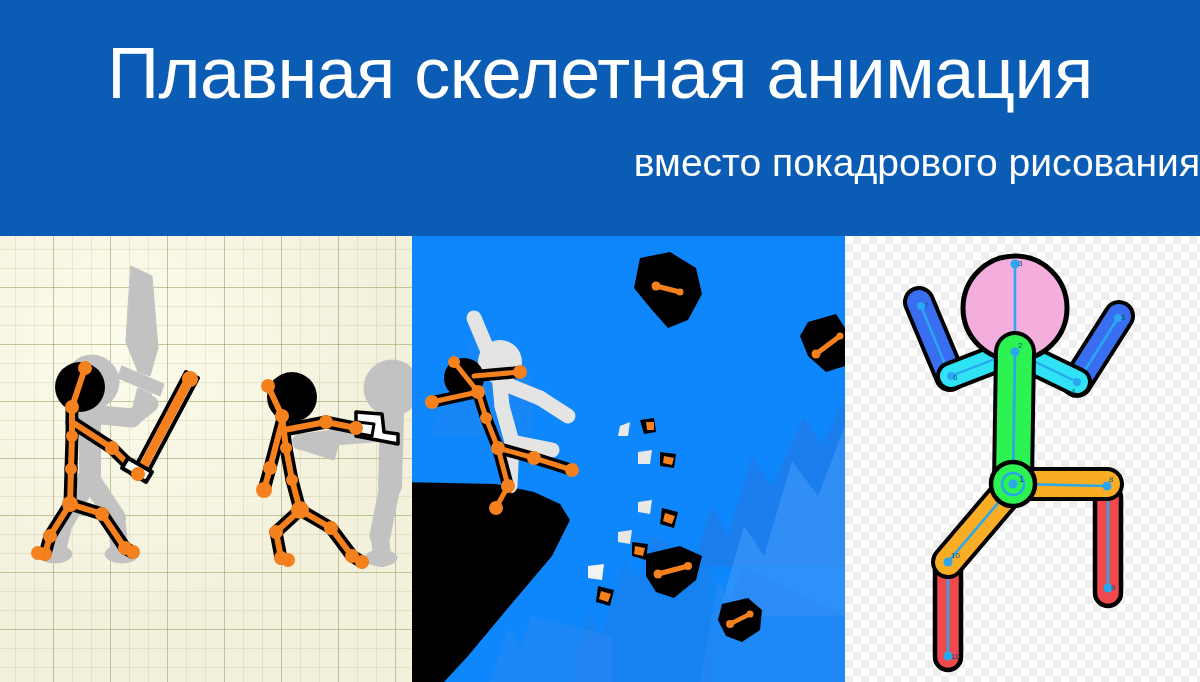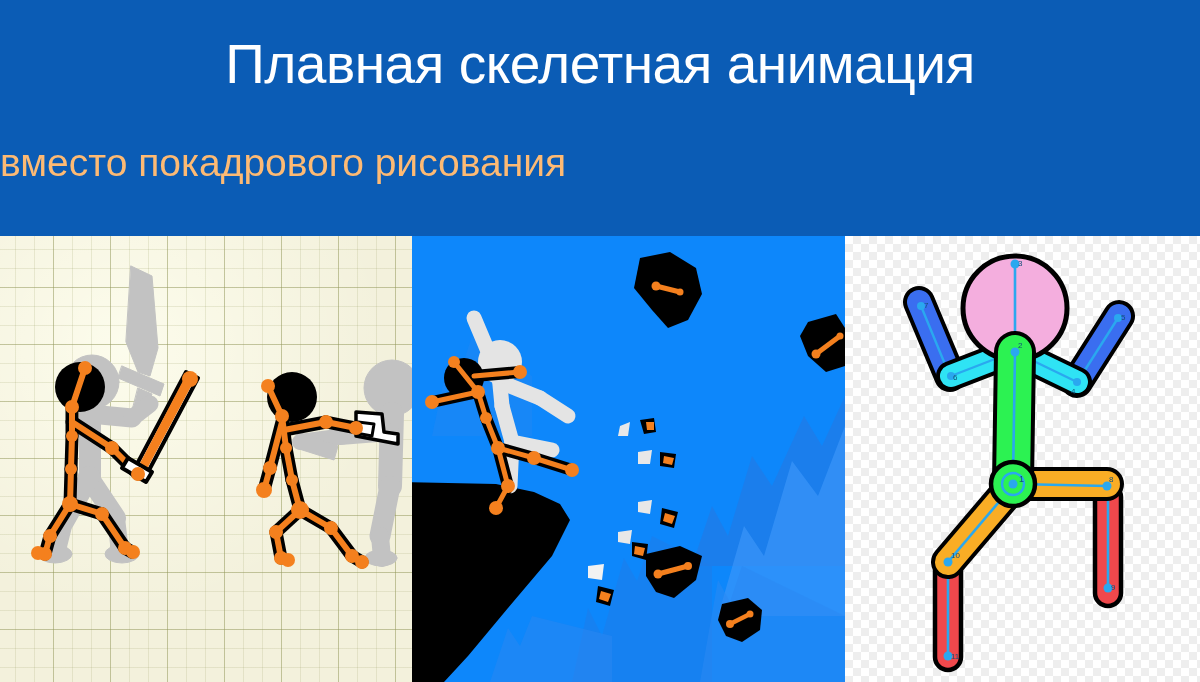--- a/index.html
+++ b/index.html
@@ -27,32 +27,32 @@
     background: #0b5cb5;
     overflow: hidden;
   }
   #title {
     position: absolute;
     left: 0; top: 36px;
     width: 1200px;
     text-align: center;
     color: #ffffff;
     font-family: "Liberation Sans", sans-serif;
-    font-size: 55px;
+    font-size: 72px;
     font-weight: 400;
     letter-spacing: -0.5px;
     line-height: 1.05;
     white-space: nowrap;
   }
   #subtitle {
     position: absolute;
     left: 0; top: 142px;
     width: 1200px;
-    text-align: left;
-    color: #fdba74;
+    text-align: right;
+    color: #ffffff;
     font-family: "Liberation Sans", sans-serif;
     font-size: 39px;
     font-weight: 400;
     line-height: 1.1;
     white-space: nowrap;
   }
 
   
   #panels {
     position: absolute;

